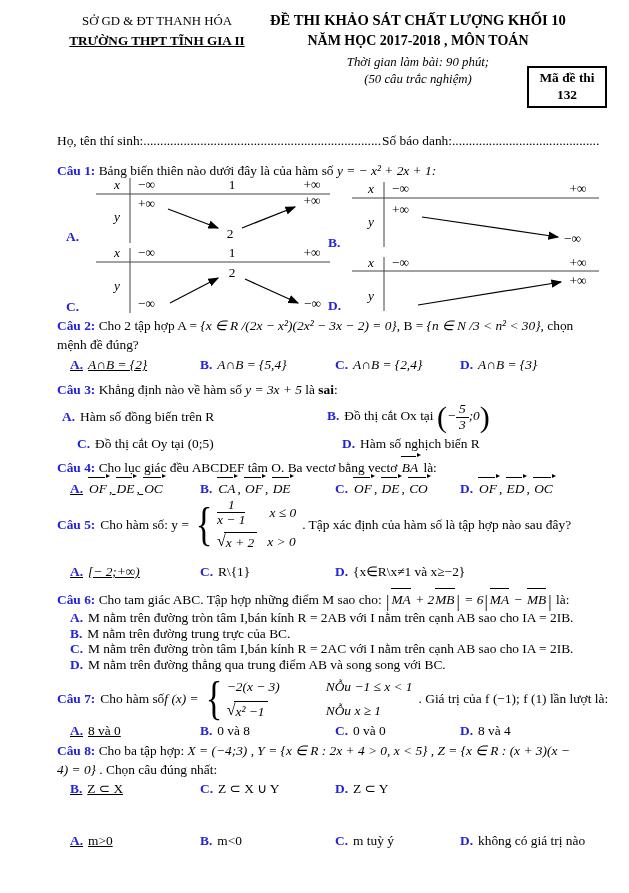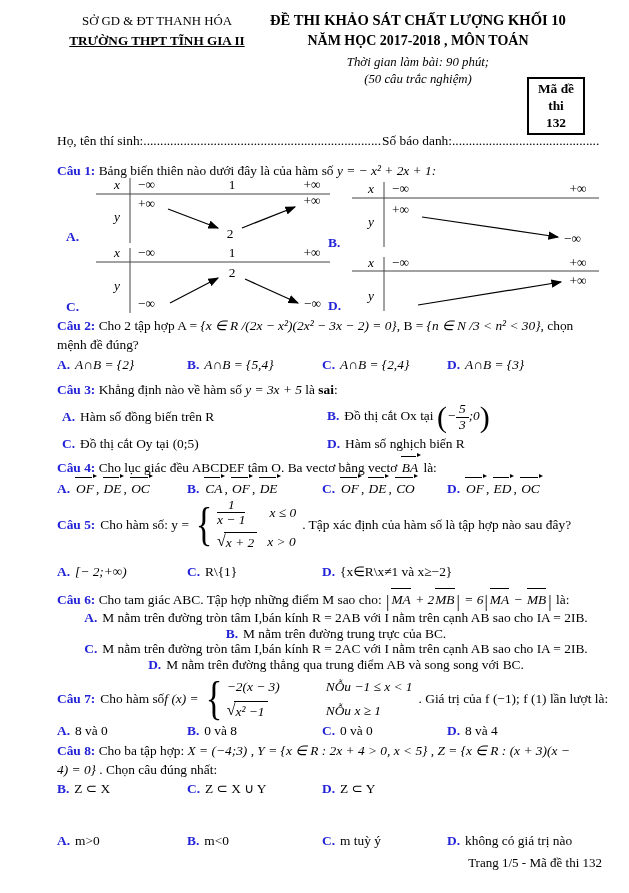--- a/index.html
+++ b/index.html
@@ -17,25 +17,25 @@
   .hl1{ font-size:12.8px; }
   .hl2{ font-size:13.2px; font-weight:700; text-decoration:underline; }
   .ht1{ font-size:14.6px; font-weight:700; }
   .ht2{ font-size:14px; font-weight:700; }
   .hit{ font-size:12.8px; font-style:italic; line-height:1.3; }
   .code-box{ border:2px solid #000; text-align:center; font-weight:700;
              line-height:1.25; padding:2px 4px; }
   .dotted{ overflow:hidden; white-space:nowrap; }
   .optrow{ display:flex; align-items:center; }
   .optrow .opt{ white-space:nowrap; }
-  .optrow.cols4 .opt:nth-child(1){ width:130px; }
+  .optrow.cols4 .opt:nth-child(1){ margin-left:13px; width:130px;text-decoration:underline; }
   .optrow.cols4 .opt:nth-child(2){ width:135px; }
   .optrow.cols4 .opt:nth-child(3){ width:125px; }
   .optrow.cols2 .opt:nth-child(1){ margin-left:5px; width:265px; }
-  .optlist .opt{ display:block; padding-left:13px; line-height:1.16;text-align:center; }
+  .optlist .opt{ display:block; padding-left:13px; line-height:1.16; }
   .frac{ display:inline-block; vertical-align:middle; text-align:center;
          font-style:italic; line-height:1.08; }
   .frac .num{ display:block; border-bottom:1px solid #000; padding:0 3px; }
   .frac .den{ display:block; }
   .bigp{ font-size:30px; font-weight:400; vertical-align:middle; line-height:0; font-style:normal; }
   .vec,.ovl{ position:relative; display:inline-block; font-style:italic; padding:2px 2px 0 1px; }
   .vec::before{ content:""; position:absolute; left:0; right:4px; top:0; border-top:1px solid #000; }
   .vec::after{ content:""; position:absolute; right:-1px; top:-2.6px; width:0; height:0;
                border-left:4.5px solid #000; border-top:2.6px solid transparent;
                border-bottom:2.6px solid transparent; }
@@ -66,21 +66,21 @@
   <div class="abs center" style="left:48px;top:12px;width:218px">
     <div class="hl1">SỞ  GD &amp; ĐT THANH HÓA</div>
     <div class="hl2">TRƯỜNG THPT TĨNH GIA II</div>
   </div>
   <div class="abs center" style="left:266px;top:10px;width:304px">
     <div class="ht1">ĐỀ THI KHẢO SÁT CHẤT LƯỢNG KHỐI 10</div>
     <div class="ht2">NĂM HỌC 2017-2018 , MÔN TOÁN</div>
     <div class="hit" style="margin-top:3px">Thời gian làm bài: 90 phút;</div>
     <div class="hit">(50 câu trắc nghiệm)</div>
   </div>
-  <div class="abs code-box" style="left:527px;top:77px;width:58px">
+  <div class="abs code-box" style="left:527px;top:66px;width:80px">
     <div>Mã đề thi</div>
     <div>132</div>
   </div>
 
   <div class="abs" style="left:57px;top:131px;right:29px;display:flex;align-items:baseline">
     <span>Họ, tên thí sinh:</span>
     <span class="dotted" style="flex:1">....................................................................................................................</span>
     <span>Số báo danh:</span>
     <span class="dotted" style="width:148px">.............................................</span>
   </div>
@@ -179,21 +179,21 @@
   </div>
 
   <div class="abs" style="left:57px;top:380px;width:520px">
     <span class="qlabel">Câu 3:</span>
     <span>Khẳng định nào về hàm số </span><span class="math">y = 3x + 5</span><span> là </span><span class="bold">sai</span><span>:</span>
   </div>
   <div class="abs optrow cols2" style="left:57px;top:397px;width:545px;height:40px">
     <span class="opt"><span class="letter">A.</span><span>Hàm số đồng biến trên R</span></span>
     <span class="opt"><span class="letter">B.</span><span>Đồ thị cắt Ox tại </span><span class="bigp">(</span><span class="math">−</span><span class="frac"><span class="num">5</span><span class="den">3</span></span><span class="math">;0</span><span class="bigp">)</span></span>
   </div>
-  <div class="abs optrow cols2" style="left:57px;top:434px;width:545px">
+  <div class="abs optrow cols2" style="left:72px;top:434px;width:545px">
     <span class="opt"><span class="letter">C.</span><span>Đồ thị cắt Oy tại (0;5)</span></span>
     <span class="opt"><span class="letter">D.</span><span>Hàm số nghịch biến R</span></span>
   </div>
 
   <div class="abs" style="left:57px;top:456px;width:545px;white-space:nowrap">
     <span class="qlabel">Câu 4:</span>
     <span>Cho lục giác đều ABCDEF tâm O. Ba vectơ bằng vectơ </span><span class="vec">BA</span><span> là:</span>
   </div>
   <div class="abs optrow cols4" style="left:57px;top:477px;width:545px">
     <span class="opt"><span class="letter">A.</span><span class="vec">OF</span><span>, </span><span class="vec">DE</span><span>, </span><span class="vec">OC</span></span>
@@ -282,15 +282,14 @@
     <span class="opt"><span class="letter">D.</span><span>Z ⊂ Y</span></span>
   </div>
 
   <div class="abs optrow cols4" style="left:57px;top:831px;width:545px">
     <span class="opt"><span class="letter">A.</span><span>m&gt;0</span></span>
     <span class="opt"><span class="letter">B.</span><span>m&lt;0</span></span>
     <span class="opt"><span class="letter">C.</span><span>m tuỳ ý</span></span>
     <span class="opt"><span class="letter">D.</span><span>không có giá trị nào</span></span>
   </div>
 
-  <div class="abs footer" style="right:27px;top:854px">Trang 1/5 - Mã đề thi 132</div>
 
 </div>
 
 </body></html>

